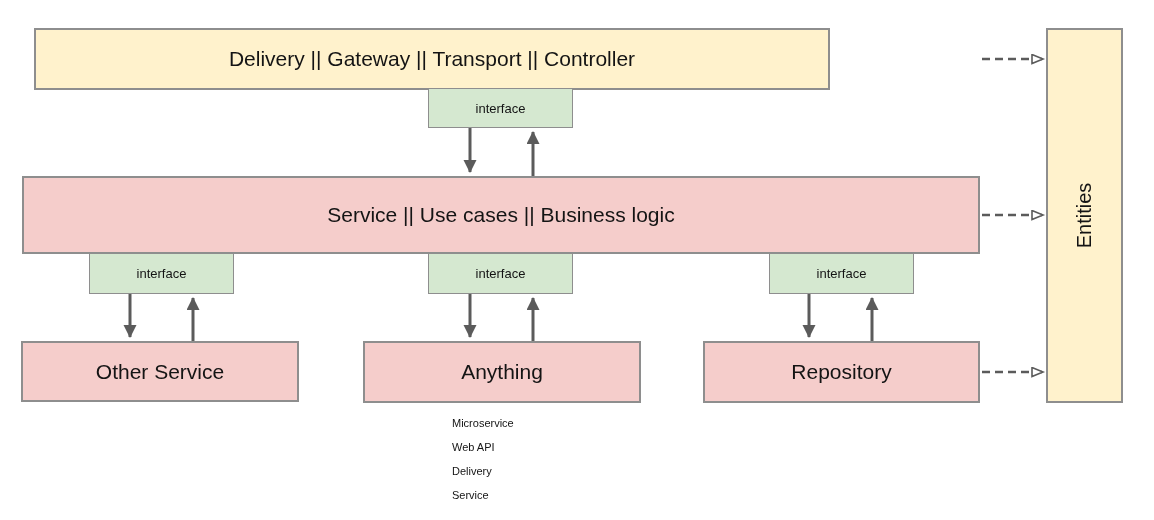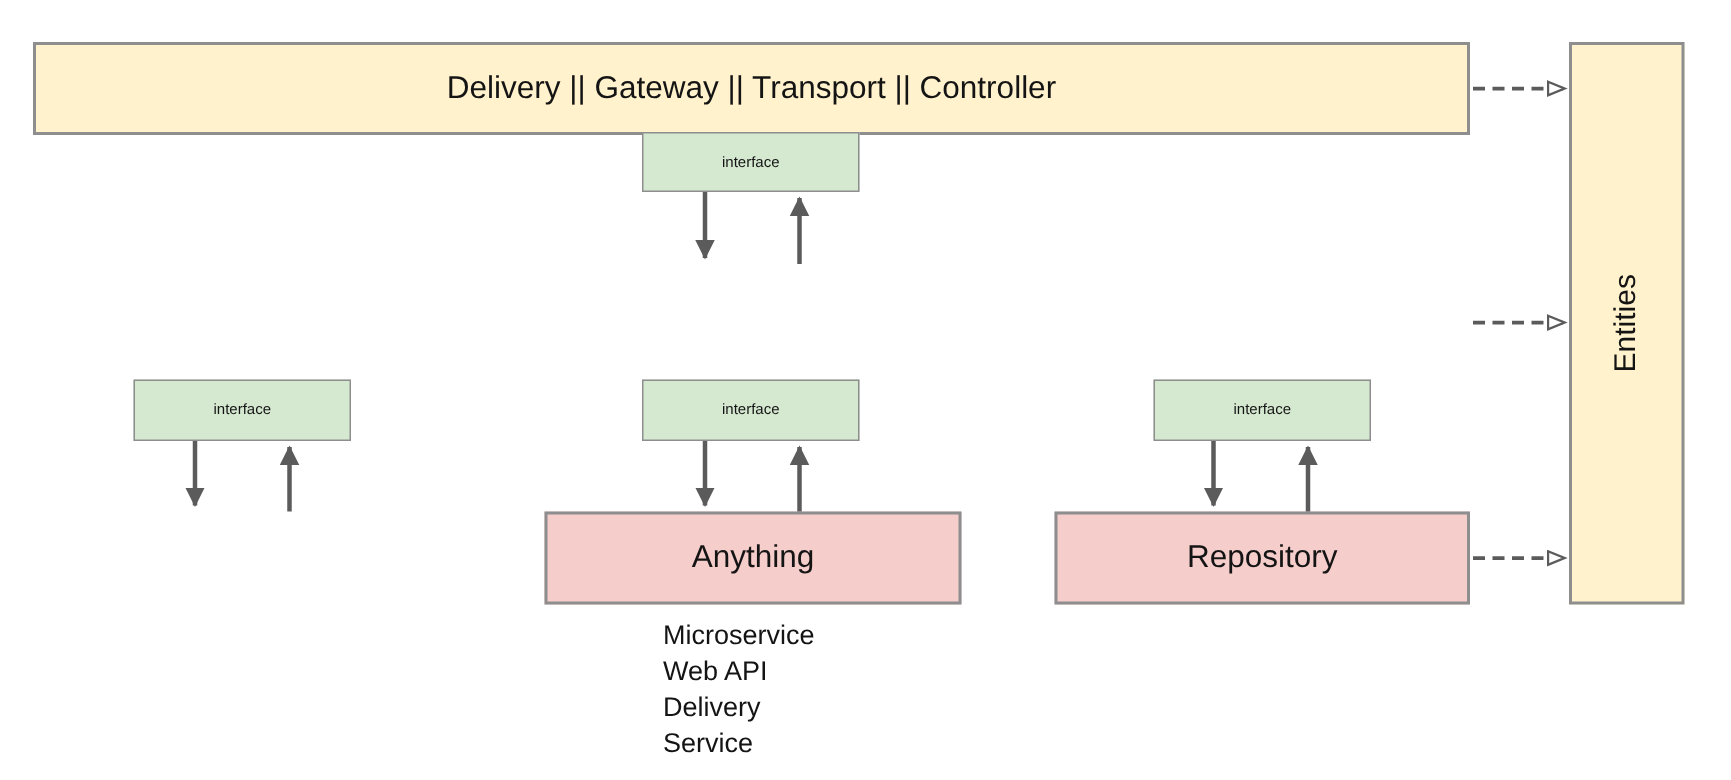--- a/index.html
+++ b/index.html
@@ -25,43 +25,43 @@
     box-sizing: border-box;
     display: flex;
     align-items: center;
     justify-content: center;
     text-align: center;
     background: #fff;
   }
   .big { border: 2px solid var(--border-gray); font-size: 21px; }
   .yellow { background: var(--box-yellow); }
   .pink   { background: var(--box-pink); }
-  .green  { background: var(--box-green); border: 1.5px solid var(--border-gray); font-size: 10px; }
+  .green  { background: var(--box-green); border: 1.5px solid var(--border-gray); font-size: 13px; }
 
-  .box-delivery  { left: 22px;  top: 28px;  width: 958px; height: 62px; }
+  .box-delivery  { left: 34px;  top: 28px;  width: 796px; height: 62px; }
   .iface-top     { left: 428px; top: 88px;  width: 145px; height: 40px; }
   .box-service   { left: 22px;  top: 176px; width: 958px; height: 78px; }
   .iface-left    { left: 89px;  top: 253px; width: 145px; height: 41px; }
   .iface-mid     { left: 428px; top: 253px; width: 145px; height: 41px; }
   .iface-right   { left: 769px; top: 253px; width: 145px; height: 41px; }
   .box-other     { left: 21px;  top: 341px; width: 278px; height: 61px; }
   .box-anything  { left: 363px; top: 341px; width: 278px; height: 62px; }
   .box-repo      { left: 703px; top: 341px; width: 277px; height: 62px; }
   .box-entities  { left: 1046px; top: 28px; width: 77px;  height: 375px; }
   .box-entities .vlabel {
     transform: rotate(-90deg);
     white-space: nowrap;
     font-size: 20px;
   }
 
   .examples-list {
     position: absolute;
-    left: 442px;
+    left: 452px;
     top: 411px;
-    font-size: 18px;
+    font-size: 11px;
     line-height: 24px;
     text-align: left;
   }
   .examples-list div { height: 24px; }
 
   .arrow-layer {
     position: absolute;
     left: 0; top: 0;
     width: 1154px; height: 520px;
     pointer-events: none;
@@ -77,31 +77,37 @@
 <div class="canvas">
 
   <div class="box big yellow box-delivery">
     <span>Delivery || Gateway || Transport || Controller</span>
   </div>
 
   <div class="box green iface-top">
     <span>interface</span>
   </div>
 
+  <div class="box big pink box-service">
+    <span>Service || Use cases || Business logic</span>
+  </div>
 
   <div class="box green iface-left">
     <span>interface</span>
   </div>
   <div class="box green iface-mid">
     <span>interface</span>
   </div>
   <div class="box green iface-right">
     <span>interface</span>
   </div>
 
+  <div class="box big pink box-other">
+    <span>Other Service</span>
+  </div>
   <div class="box big pink box-anything">
     <span>Anything</span>
   </div>
   <div class="box big pink box-repo">
     <span>Repository</span>
   </div>
 
   <div class="box big yellow box-entities">
     <span class="vlabel">Entities</span>
   </div>

